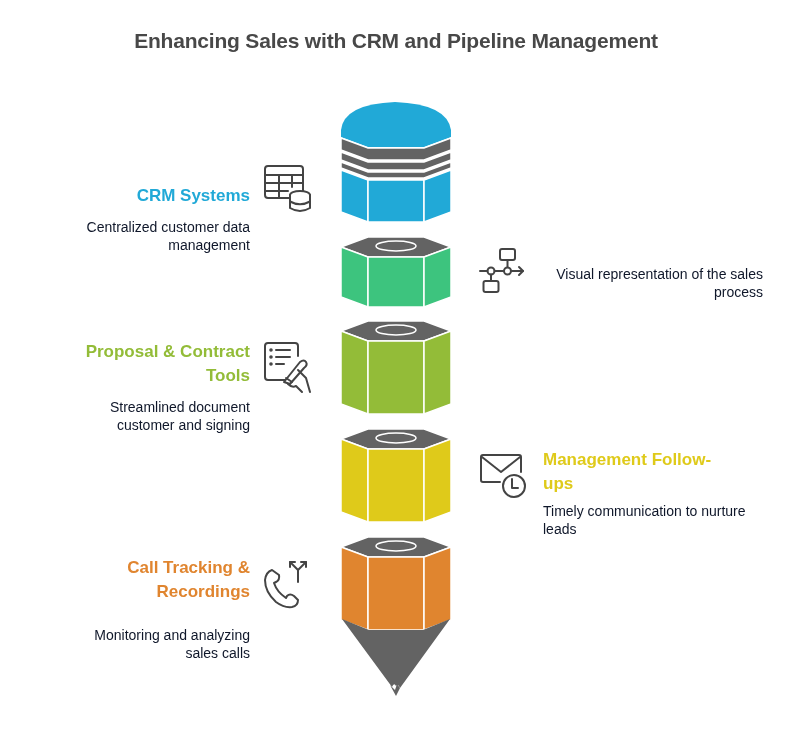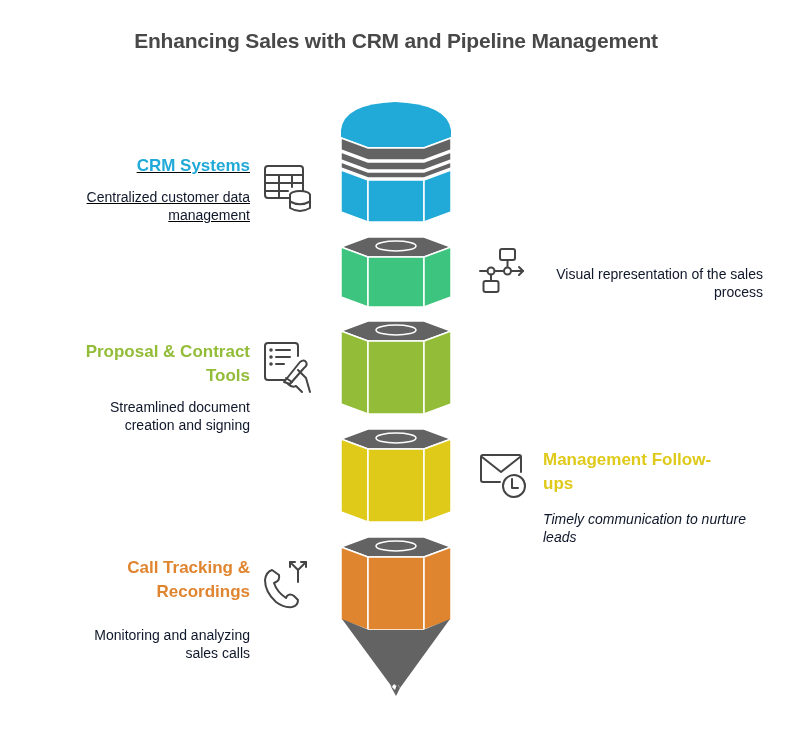--- a/index.html
+++ b/index.html
@@ -63,21 +63,21 @@
         <path d="M424,557 L451,547 L451,620 L424,630 Z" fill="#e0852f" stroke="#fff" stroke-width="1.5"></path>
       </g>
     </g>
 
   <g>
     <path d="M342,619 L369,630 L423,630 L450,619 L400,688 Q398,683 396,686 Q394,682 392,687 Z" fill="#636363"></path>
     <path d="M390,685 L395,690 L397,684 L400,688 L396,696 Z" fill="#636363"></path>
   </g>
 </svg>
 
-<div class="item left" style="left:40px; top:154px; width:210px;text-decoration:underline;">
+<div class="item left" style="left:40px; top:184px; width:210px;">
   <h3 style="color:#21a9d7">CRM Systems</h3>
   <p style="margin-top:10px; padding-left:32px;">Centralized customer data management</p>
 </div>
 <div class="icon" style="left:262px; top:163px;">
   <svg width="52" height="52" viewBox="0 0 52 52" fill="none" stroke="#444" stroke-width="2" stroke-linecap="round">
     <rect x="3" y="3" width="38" height="32" rx="3"></rect>
     <line x1="3" y1="12" x2="41" y2="12"></line>
     <line x1="3" y1="20" x2="41" y2="20"></line>
     <line x1="3" y1="28" x2="26" y2="28"></line>
     <line x1="17" y1="12" x2="17" y2="35"></line>
@@ -101,41 +101,41 @@
     <line x1="16.5" y1="25" x2="26" y2="25"></line>
     <line x1="33" y1="25" x2="45" y2="25"></line>
     <polyline points="41,21 45,25 41,29"></polyline>
     <line x1="13" y1="28.5" x2="13" y2="35"></line>
     <rect x="5.5" y="35" width="15" height="11" rx="2"></rect>
   </svg>
 </div>
 
 <div class="item left" style="left:40px; top:340px; width:210px;">
   <h3 style="color:#93bc38">Proposal &amp; Contract Tools</h3>
-  <p style="margin-top:10px; padding-left:40px;">Streamlined document creation and signing</p>
+  <p style="margin-top:10px; padding-left:40px;">Streamlined document customer and signing</p>
 </div>
 <div class="icon" style="left:262px; top:340px;">
   <svg width="54" height="56" viewBox="0 0 54 56" fill="none" stroke="#444" stroke-width="2" stroke-linecap="round" stroke-linejoin="round">
     <path d="M26,40 L6,40 Q3,40 3,37 L3,6 Q3,3 6,3 L33,3 Q36,3 36,6 L36,16"></path>
     <circle cx="9" cy="10" r="0.8" fill="#444"></circle>
     <circle cx="9" cy="17" r="0.8" fill="#444"></circle>
     <circle cx="9" cy="24" r="0.8" fill="#444"></circle>
     <line x1="14" y1="10" x2="28" y2="10"></line>
     <line x1="14" y1="17" x2="28" y2="17"></line>
     <line x1="14" y1="24" x2="22" y2="24"></line>
     <path d="M22,42 L38,22 Q42,19 44,22 Q46,25 42,28 L28,44 Z" fill="#fff"></path>
     <line x1="24" y1="38" x2="30" y2="42"></line>
     <path d="M36,30 Q40,34 44,38 L48,52"></path>
     <path d="M26,44 Q30,48 34,46 L40,52"></path>
   </svg>
 </div>
 
 <div class="item right" style="left:543px; top:448px; width:220px;">
   <h3 style="color:#dfca1a; width:190px;">Management Follow-ups</h3>
-  <p style="margin-top:14px;font-style:italic;">Timely communication to nurture leads</p>
+  <p style="margin-top:6px;">Timely communication to nurture leads</p>
 </div>
 <div class="icon" style="left:478px; top:452px;">
   <svg width="54" height="50" viewBox="0 0 54 50" fill="none" stroke="#444" stroke-width="2" stroke-linecap="round" stroke-linejoin="round">
     <path d="M22,30 L5,30 Q3,30 3,28 L3,5 Q3,3 5,3 L41,3 Q43,3 43,5 L43,20"></path>
     <polyline points="4,5 23,20 42,5"></polyline>
     <circle cx="36" cy="34" r="11" fill="#fff"></circle>
     <polyline points="34,27 34,36 40,36"></polyline>
   </svg>
 </div>
 

